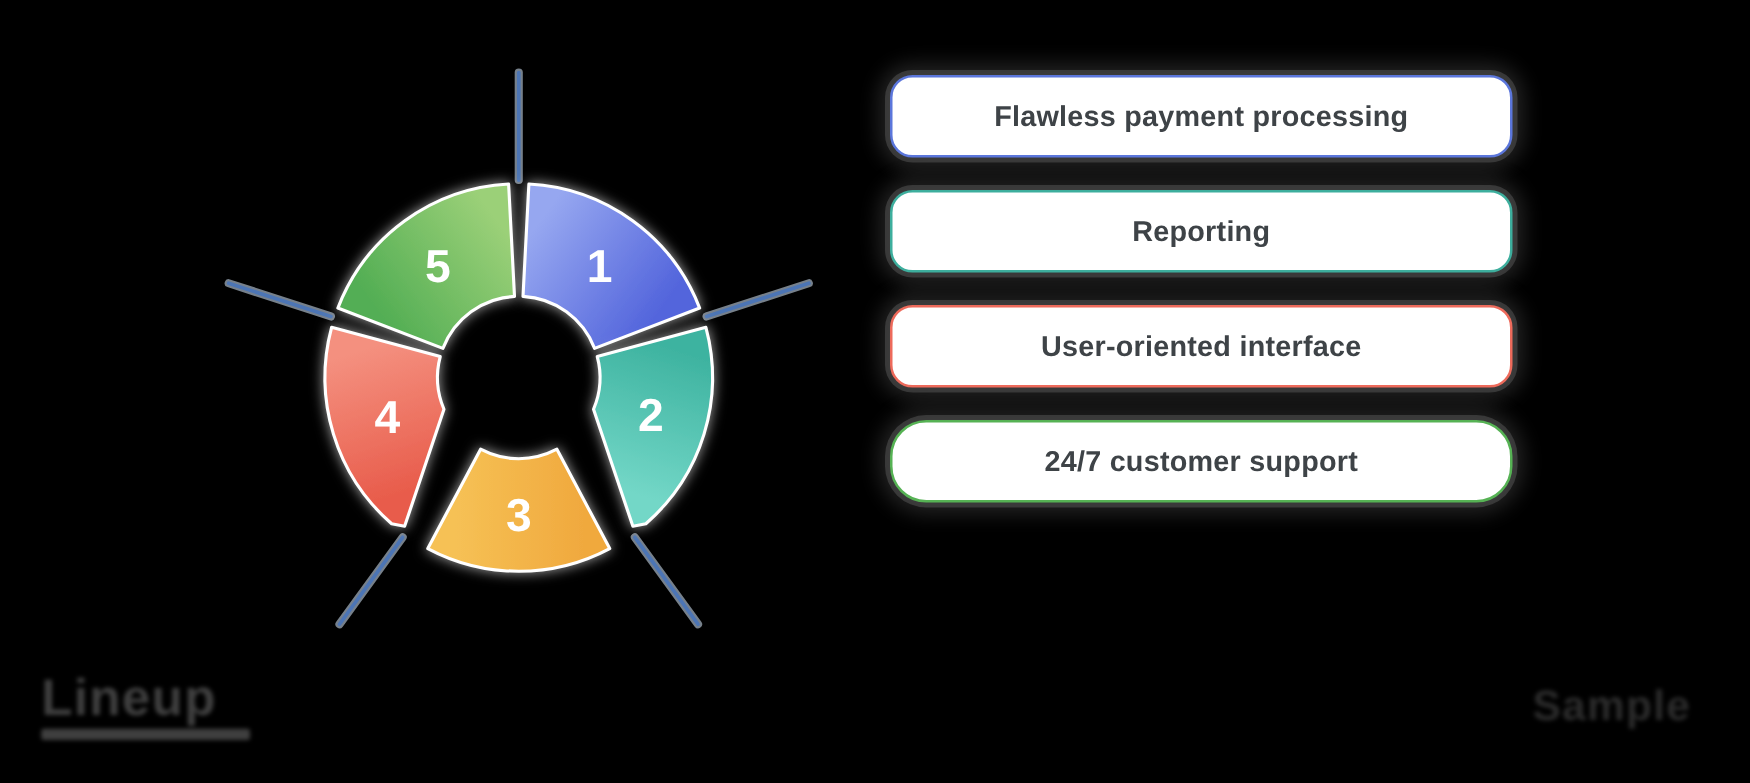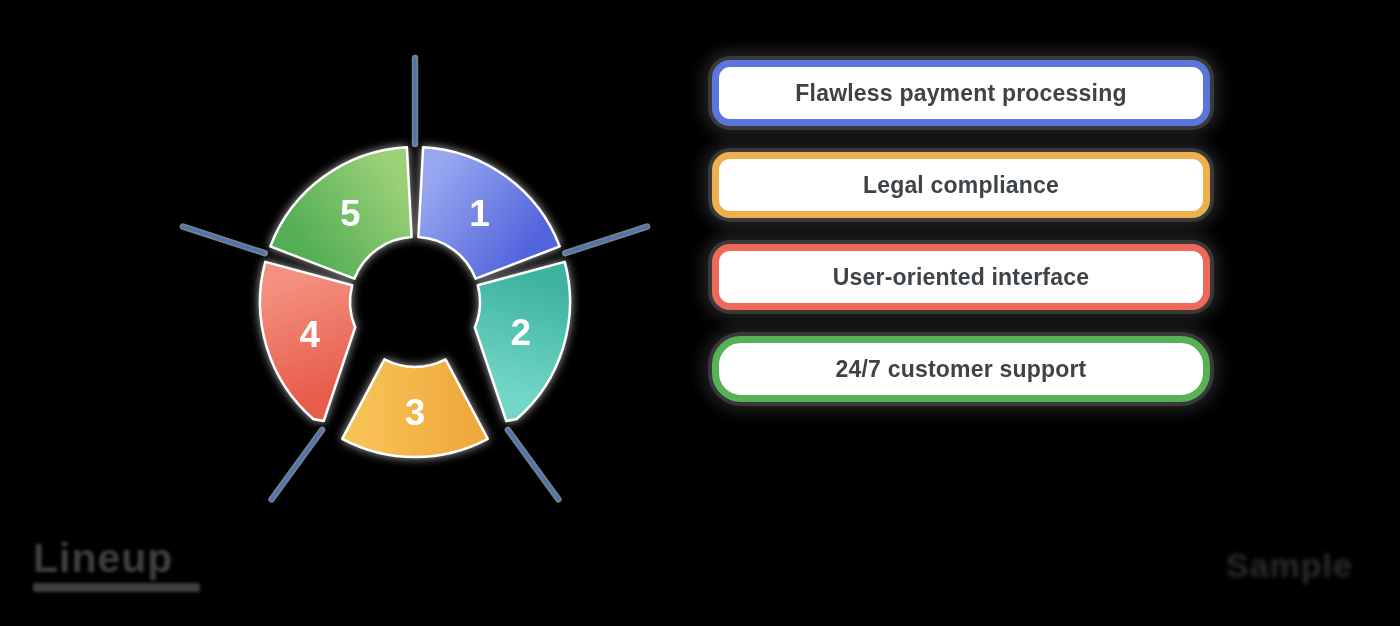--- a/index.html
+++ b/index.html
@@ -12,21 +12,21 @@
   .stage{position:absolute;left:0;top:0;width:1400px;height:626px;}
   
   .diagram-svg{position:absolute;left:0;top:0;}
   
   .features{
     position:absolute;left:712px;top:60px;width:498px;
     display:flex;flex-direction:column;gap:26px;
   }
   .feature-box{
     height:66px;box-sizing:border-box;
-    background:#ffffff;border:7px solid #0369a1;border-radius:18px;
+    background:#ffffff;border:2px solid #0369a1;border-radius:18px;
     display:flex;align-items:center;justify-content:center;
     box-shadow:0 0 0 4px rgba(95,95,95,.45), 0 0 16px 9px rgba(115,115,115,.30);
   }
   .feature-label{
     font-size:23px;font-weight:600;color:#3E4347;letter-spacing:.2px;
   }
   
   .brand-left{
     position:absolute;left:33px;top:538px;
     filter:blur(1.6px);
@@ -93,22 +93,22 @@
       <path d="M 323.6857856486919 421.0030010436853 L 313.31085050647135,418.9799849345296 A 155 155 0 0 1 265.28149692519446 261.88304800910925 L 352.21482129121057 285.17676206833613 A 65 65 0 0 0 355.1671845255914 327.3975233518028 Z" fill="url(#grad3)" stroke="#ffffff" stroke-width="2.5" stroke-linejoin="round" filter="url(#glow)"></path>
       <text x="309.8064768440661" y="334.1608875195011" fill="#ffffff" font-size="37" font-weight="bold" text-anchor="middle" dominant-baseline="central" font-family="&quot;Liberation Sans&quot;, sans-serif">4</text>
       <path d="M 270.2950338929337 246.45296782047856 A 155 155 0 0 1 406.88792678234364 147.21242211304104 L 411.5981628442086 237.08908024095268 A 65 65 0 0 0 354.31727227768187 278.7060832795555 Z" fill="url(#grad4)" stroke="#ffffff" stroke-width="2.5" stroke-linejoin="round" filter="url(#glow)"></path>
       <text x="350.34362224782797" y="213.00813061875579" fill="#ffffff" font-size="37" font-weight="bold" text-anchor="middle" dominant-baseline="central" font-family="&quot;Liberation Sans&quot;, sans-serif">5</text>
     </svg>
 
   <div class="features">
     <div class="feature-box" style="border-color: rgb(91, 118, 219); background: rgb(255, 255, 255);">
       <span class="feature-label">Flawless payment processing</span>
     </div>
-    <div class="feature-box" style="border-color: rgb(236, 177, 78); background: rgb(255, 255, 255);">
-      <span class="feature-label">Legal compliance</span>
+    <div class="feature-box" style="border-color: rgb(61, 174, 157); background: rgb(255, 255, 255);">
+      <span class="feature-label">Reporting</span>
     </div>
     <div class="feature-box" style="border-color: rgb(237, 106, 91); background: rgb(255, 255, 255); text-align: center;">
       <span class="feature-label">User-oriented interface</span>
     </div>
     <div class="feature-box" style="border-color: rgb(86, 178, 84); background: rgb(255, 255, 255); border-radius: 29px;">
       <span class="feature-label">24/7 customer support</span>
     </div>
   </div>
 
   <div class="brand-left">

